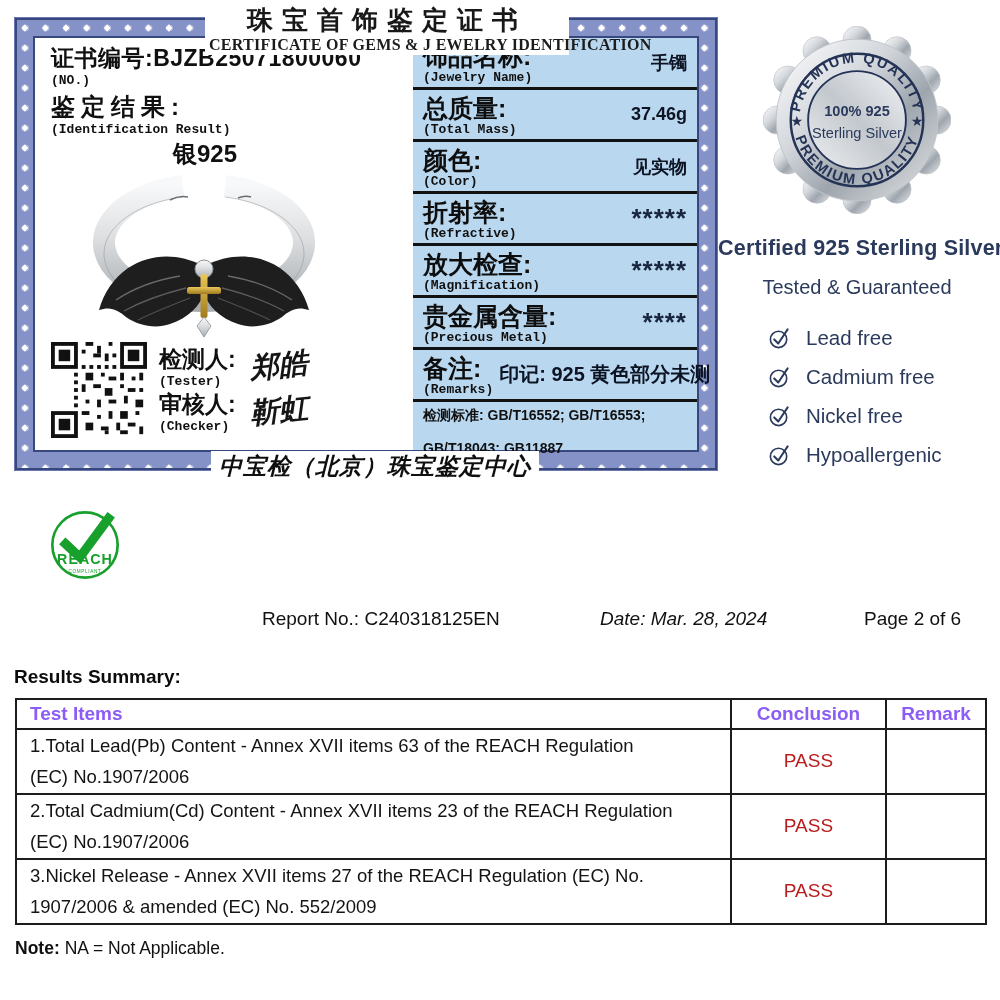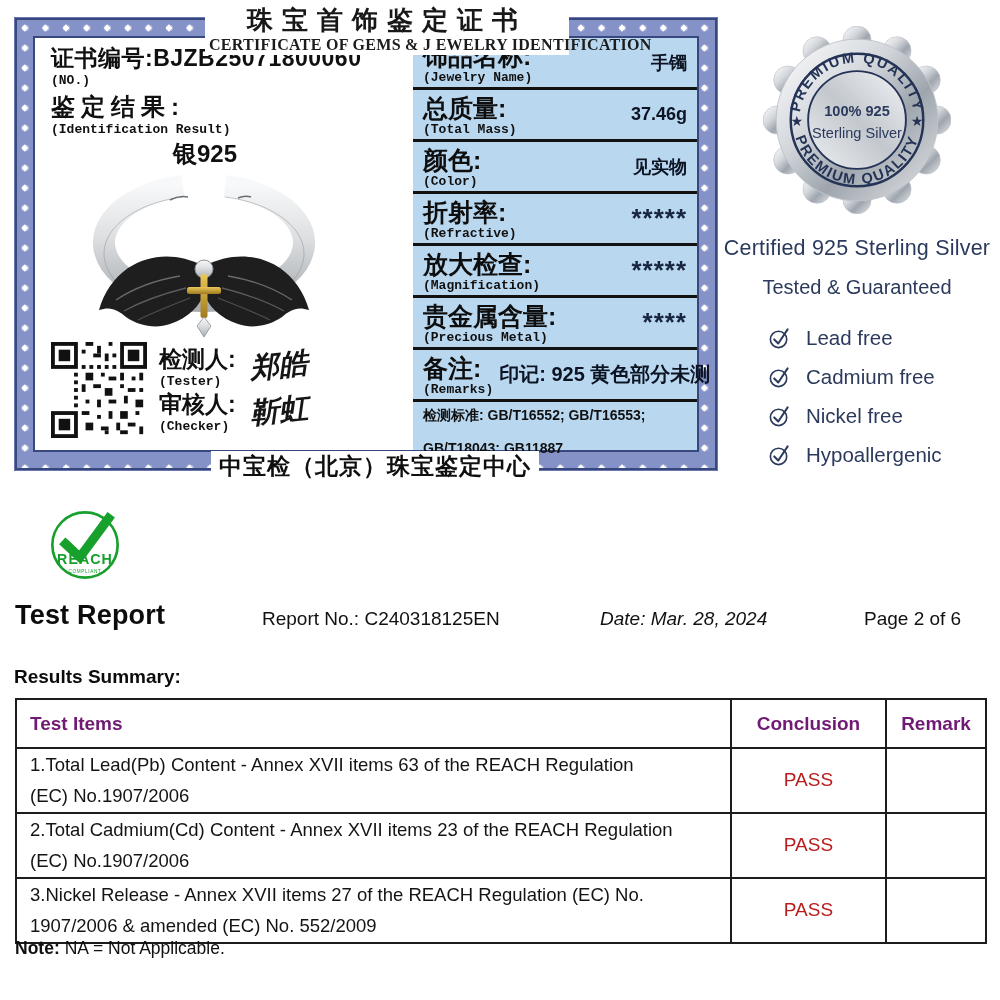--- a/index.html
+++ b/index.html
@@ -12,21 +12,21 @@
       radial-gradient(circle at 10px 10px, #ffffff 0 2.7px, rgba(255,255,255,.35) 2.7px 3.6px, rgba(255,255,255,0) 3.7px) 0 0 / 20.6px 20px,
       linear-gradient(#8492c8,#8492c8);
     box-shadow: inset 0 0 0 2px #39477f, 0 0 0 1px #6a77ae; }
   .cert-inner { position:absolute; inset:20px; background:#ffffff; box-shadow:0 0 0 2px #39477f; display:flex; }
 
   .cert-title { position:absolute; left:190px; top:-17px; width:364px; background:#fff; text-align:center; z-index:5; padding:2px 4px 1px; }
   .cert-title .zh { font-family:"Liberation Serif","DejaVu Serif",serif; font-weight:bold; font-size:26px; letter-spacing:9px; color:#181818; white-space:nowrap; }
   .cert-title .en { font-family:"Liberation Serif","DejaVu Serif",serif; font-weight:bold; font-size:16px; letter-spacing:.3px; color:#1c1c1c; margin-top:-2px; white-space:nowrap; }
 
   .cert-footer { position:absolute; left:196px; bottom:-12px; z-index:6; background:#fff; padding:0 8px;
-    font-family:"Liberation Serif","DejaVu Serif",serif; font-weight:bold; font-size:23px; color:#0f0f0f; letter-spacing:1px; white-space:nowrap; }
+    font-family:"Liberation Serif","DejaVu Serif",serif; font-weight:bold; font-size:23px; color:#0f0f0f; letter-spacing:1px; white-space:nowrap;font-style:italic; }
 
   
   .leftcol { flex:1; padding:5px 4px 0 16px; color:#101010; }
   .certno-line { font-weight:bold; font-size:23px; letter-spacing:.5px; white-space:nowrap; }
   .en-sub { font-family:"Liberation Mono","DejaVu Sans Mono",monospace; font-weight:bold; font-size:13px; margin-top:-1px; }
   .result-label { font-weight:bold; font-size:24px; letter-spacing:6px; margin-top:3px; white-space:nowrap; }
   .result-value { font-weight:bold; font-size:24px; margin:1px 0 0 122px; }
   .ring-wrap { margin:0 0 0 2px; }
   .bottom-row { display:flex; gap:12px; align-items:flex-start; margin-top:0; }
   .sign-col { display:flex; flex-direction:column; padding-top:2px; }
@@ -42,39 +42,39 @@
   .prow .val { justify-self:end; font-weight:bold; font-size:18px; color:#0c1322; white-space:nowrap; }
   .prow .val.stars { font-size:26px; letter-spacing:1px; color:#18253f; }
   .prow-remarks .val { justify-self:center; font-size:20px; padding-left:6px; }
   .standards { padding:5px 10px 4px; border-bottom:none; }
   .standards div { font-weight:bold; font-size:14px; color:#101010; white-space:nowrap; }
   .standards .l2 { margin-top:15px; }
 
   
   .sidebar { position:absolute; left:718px; top:20px; width:278px; text-align:center; color:#2b3a5c; }
   .badge-wrap { margin:6px auto 0; width:188px; }
-  .claim-1 { font-size:21.5px; font-weight:400; letter-spacing:.2px; margin-top:18px; white-space:nowrap; }
+  .claim-1 { font-size:21.5px; font-weight:700; letter-spacing:.2px; margin-top:18px; white-space:nowrap; }
   .claim-2 { font-size:20px; font-weight:500; margin-top:15px; white-space:nowrap; }
   .features { margin:26px 0 0 50px; text-align:left; display:flex; flex-direction:column; gap:14px; }
   .feature { display:flex; align-items:center; gap:15px; font-size:20.5px; font-weight:500; color:#2b3a5c; }
 
   
   .reach { position:absolute; left:36px; top:496px; width:100px; }
 
   
   .rep-title { position:absolute; left:15px; top:600px; font-size:27px; font-weight:bold; color:#0c0c0c; letter-spacing:.2px; }
   .rep-no   { position:absolute; left:262px; top:608px; font-size:19px; color:#111; }
   .rep-date { position:absolute; left:600px; top:608px; font-size:19px; color:#111;font-style:italic; }
   .rep-page { position:absolute; left:864px; top:608px; font-size:19px; color:#111; }
 
   
   .res-heading { position:absolute; left:14px; top:666px; font-size:19px; font-weight:bold; color:#0c0c0c; }
   table.results { position:absolute; left:15px; top:698px; width:970px; border-collapse:collapse; table-layout:fixed; }
   table.results th, table.results td { border:2px solid #1c1c1c; }
-  table.results th { height:49px; font-size:19px; font-weight:bold; color:#701a75; }
+  table.results th { height:30px; font-size:19px; font-weight:bold; color:#8b5cf6; }
   th.c-items, td.c-items { text-align:left; padding-left:13px; padding-right:8px; }
   th.c-conc, td.c-conc, th.c-rem, td.c-rem { text-align:center; }
   td.c-items { height:63px; font-size:18.5px; color:#141414; }
   td.c-items .ln { line-height:1.7; }
   td.c-conc { font-size:19px; color:#b91c1c; }
   .res-note { position:absolute; left:15px; top:938px; font-size:17.5px; color:#101010; }
   .res-note b { margin-right:5px; }
 </style>
 </head>
 <body>
@@ -357,21 +357,20 @@
 
   <div class="reach">
     <svg width="98" height="98" viewBox="0 0 96 96">
       <circle cx="48" cy="48" r="32" fill="#ffffff" stroke="#17a02b" stroke-width="2.6"></circle>
       <path d="M29,47 L43,60 L71,22" fill="none" stroke="#17a02b" stroke-width="9" stroke-linecap="square"></path>
       <text x="48" y="67" text-anchor="middle" font-size="14" font-weight="bold" letter-spacing="1" fill="#17a02b" font-family="Liberation Sans, sans-serif">REACH</text>
       <text x="48" y="75.5" text-anchor="middle" font-size="4.6" letter-spacing=".6" fill="#17a02b" font-family="Liberation Sans, sans-serif">COMPLIANT</text>
     </svg>
   </div>
 
-  <div class="rep-title">Test Report</div>
   <div class="rep-no">Report No.: C240318125EN</div>
   <div class="rep-date">Date: Mar. 28, 2024</div>
   <div class="rep-page">Page 2 of 6</div>
 
   <div class="res-heading">Results Summary:</div>
   <table class="results">
     <colgroup>
         <col style="width:715px">
         <col style="width:155px">
         <col style="width:100px">

